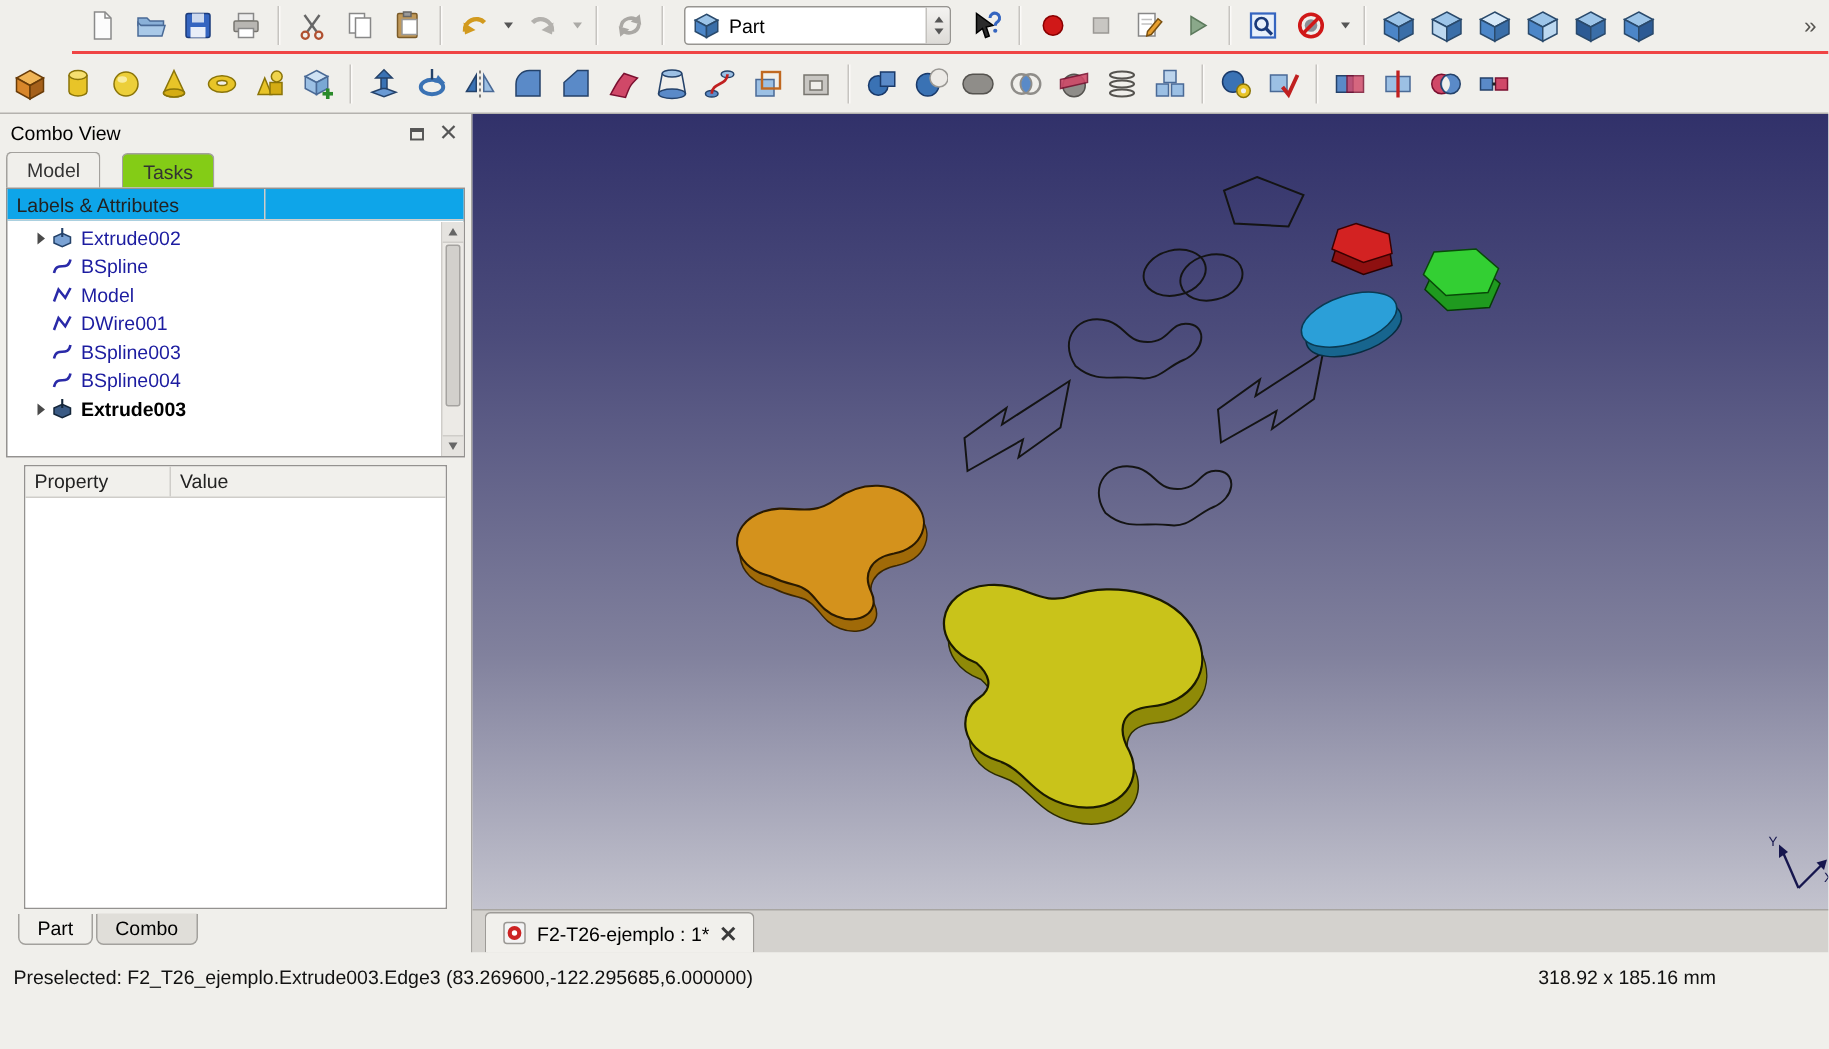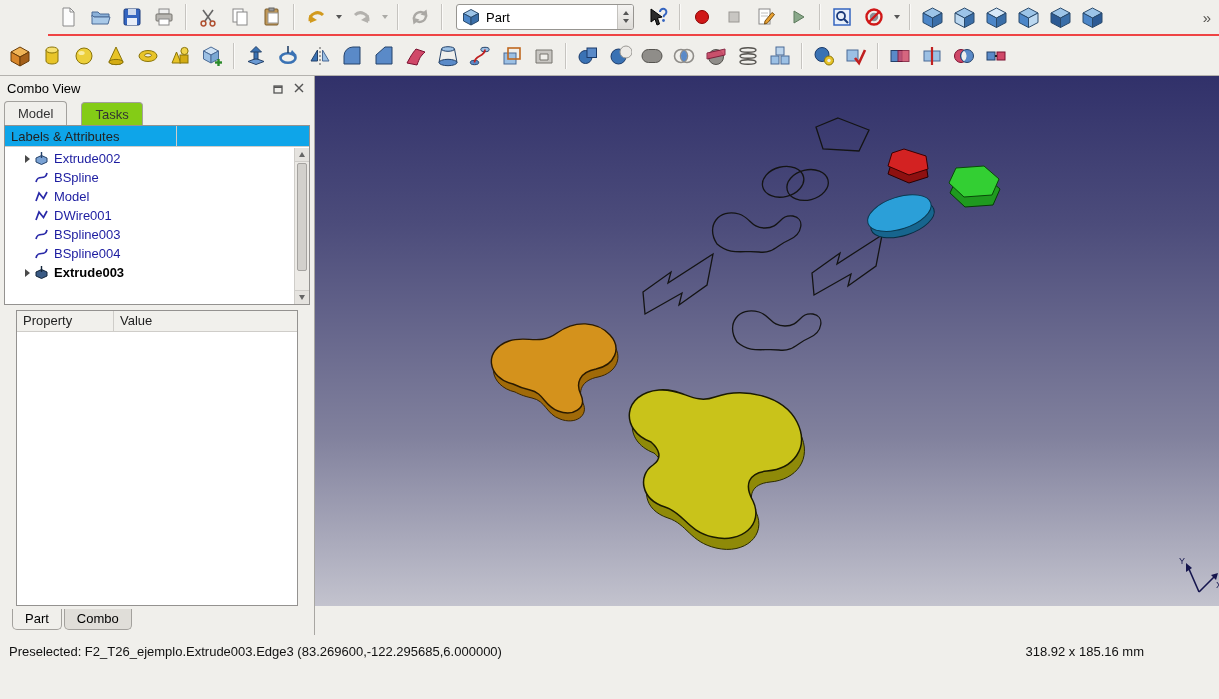--- a/index.html
+++ b/index.html
@@ -643,20 +643,34 @@
             <line x1="884" y1="516" x2="874" y2="493" stroke="#16164e" stroke-width="1.6"></line>
             <polygon points="871,487 877,492 871,496" fill="#16164e"></polygon>
             <text x="864" y="488" font-size="9" fill="#16164e">Y</text>
             <line x1="884" y1="516" x2="899" y2="501" stroke="#16164e" stroke-width="1.6"></line>
             <polygon points="903,497 896,499 901,504" fill="#16164e"></polygon>
             <text x="901" y="512" font-size="9" fill="#16164e">X</text>
           </g>
         </svg>
       </div>
 
+      <div class="doc-tabbar">
+        <div class="doc-tab">
+          <svg width="16" height="16">
+              <rect x="1" y="1" width="14" height="14" rx="2" fill="#f4f4f4" stroke="#9a9894"></rect>
+              <circle cx="8" cy="8" r="4.6" fill="#cc2222"></circle>
+              <circle cx="8" cy="8" r="1.8" fill="#fff"></circle>
+            </svg>
+          <span>F2-T26-ejemplo : 1*</span>
+          <svg width="11" height="11">
+              <line x1="1.5" y1="1.5" x2="9.5" y2="9.5" stroke="#3a3a3a" stroke-width="2"></line>
+              <line x1="9.5" y1="1.5" x2="1.5" y2="9.5" stroke="#3a3a3a" stroke-width="2"></line>
+            </svg>
+        </div>
+      </div>
     </div>
   </div>
 
   <div class="statusbar">
     <span class="status-msg">Preselected: F2_T26_ejemplo.Extrude003.Edge3 (83.269600,-122.295685,6.000000)</span>
     <span class="status-dims">318.92 x 185.16 mm</span>
   </div>
 
 </div>
 

